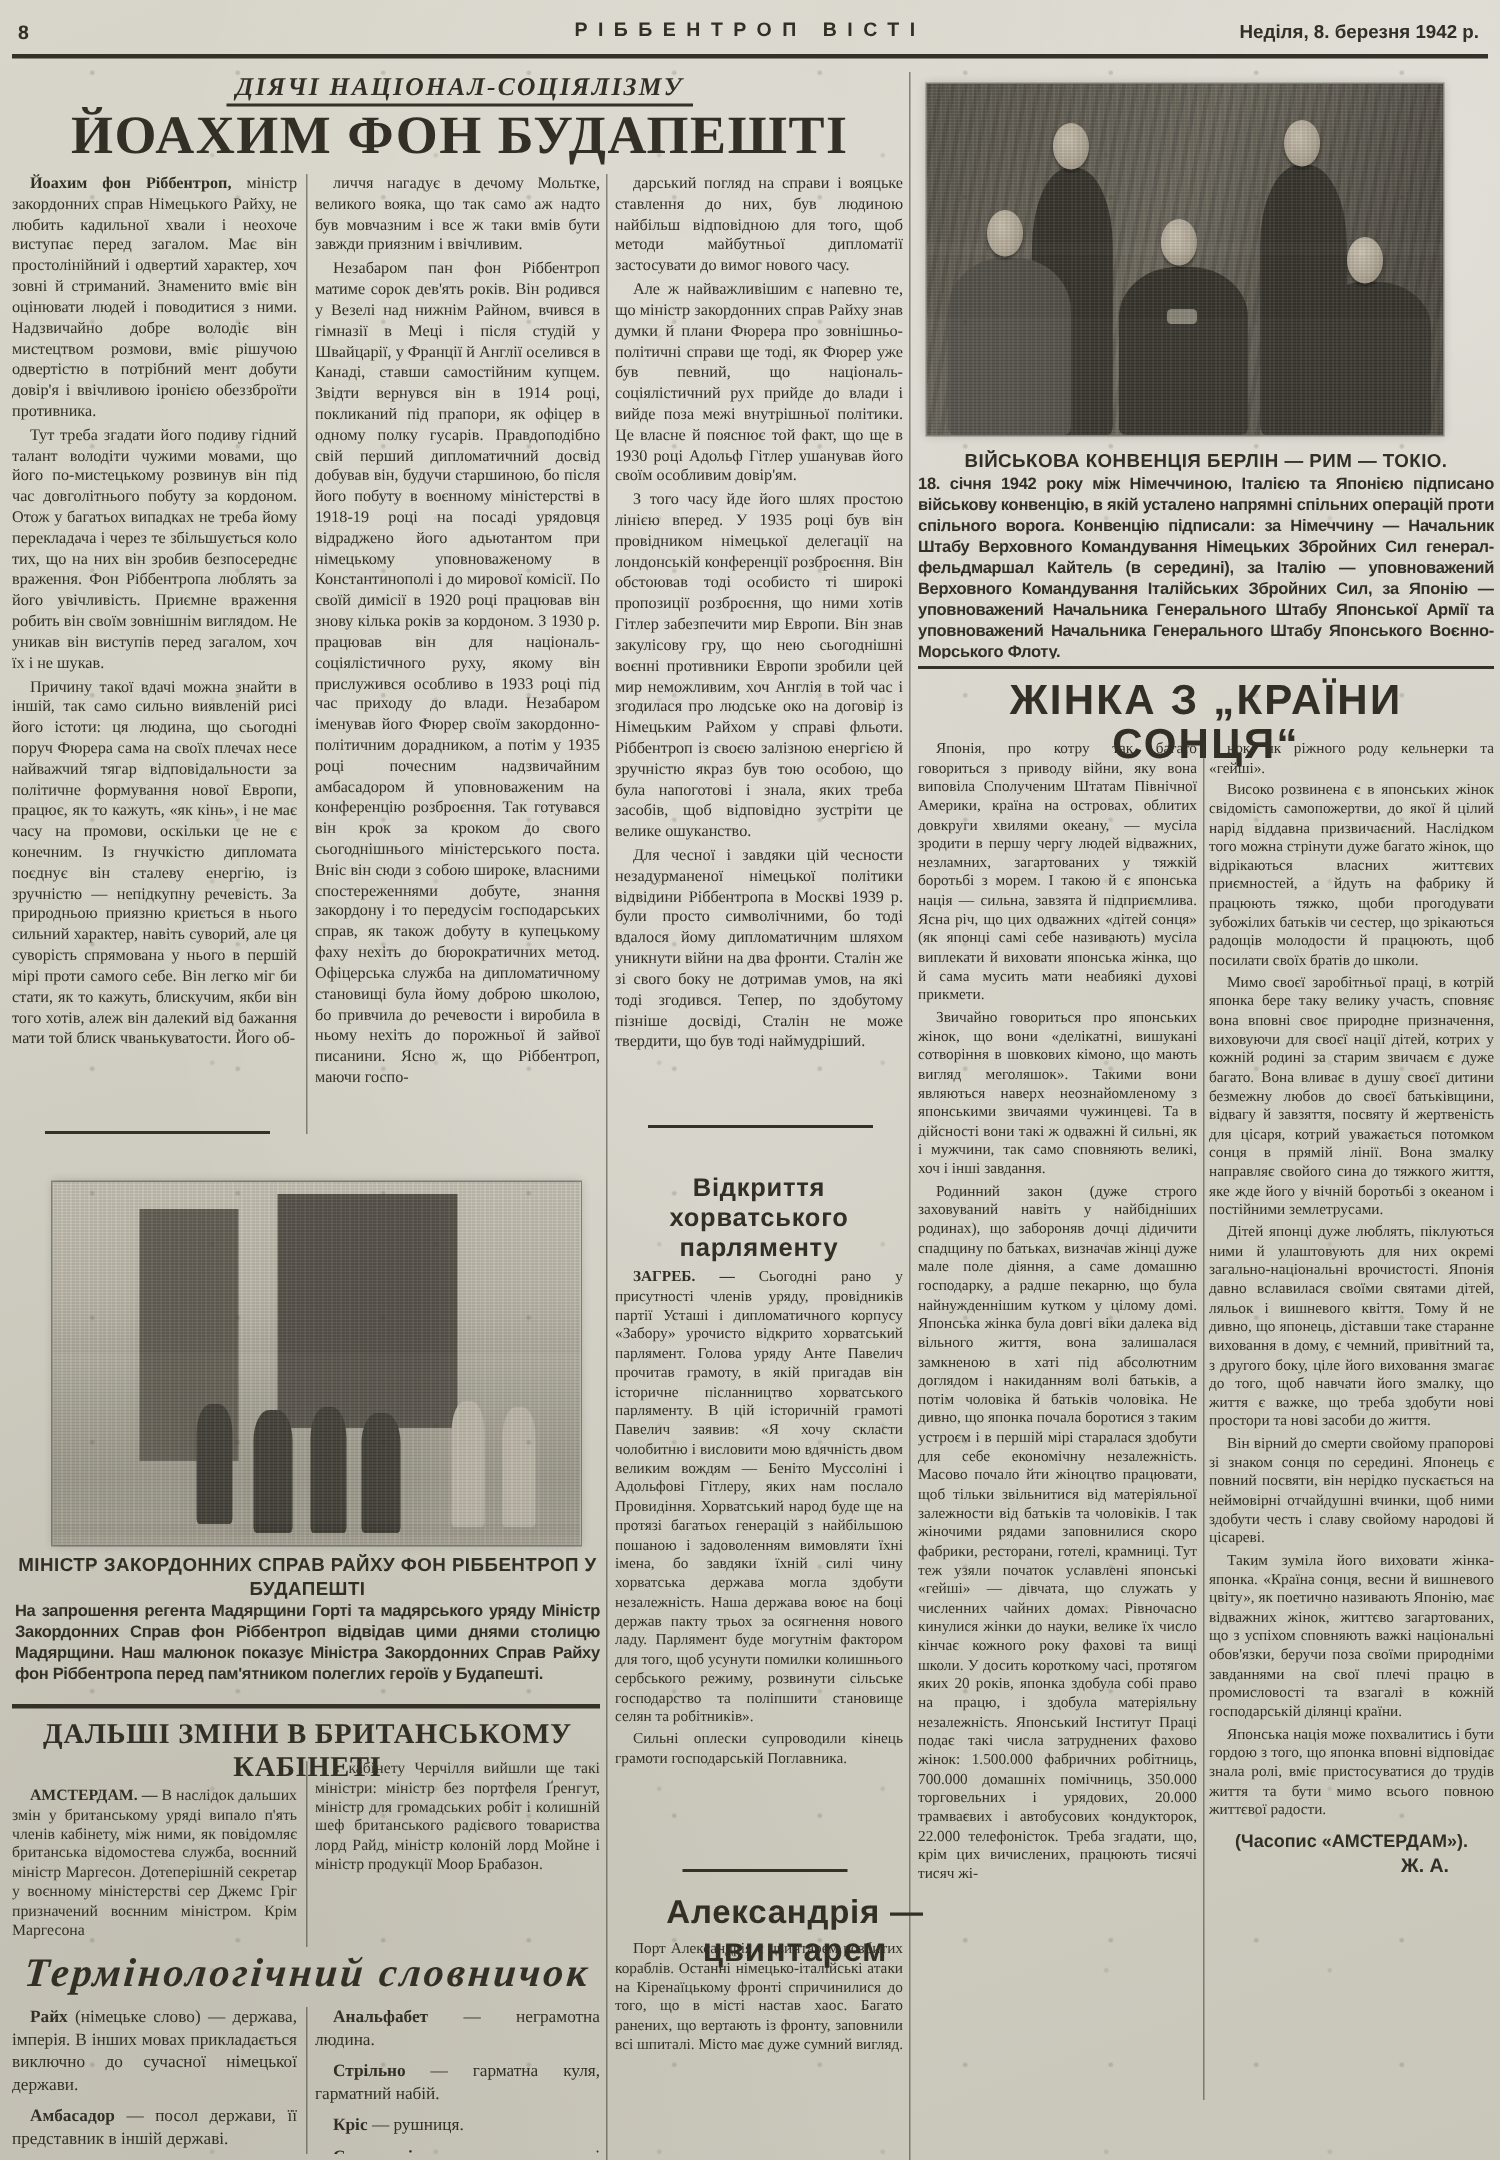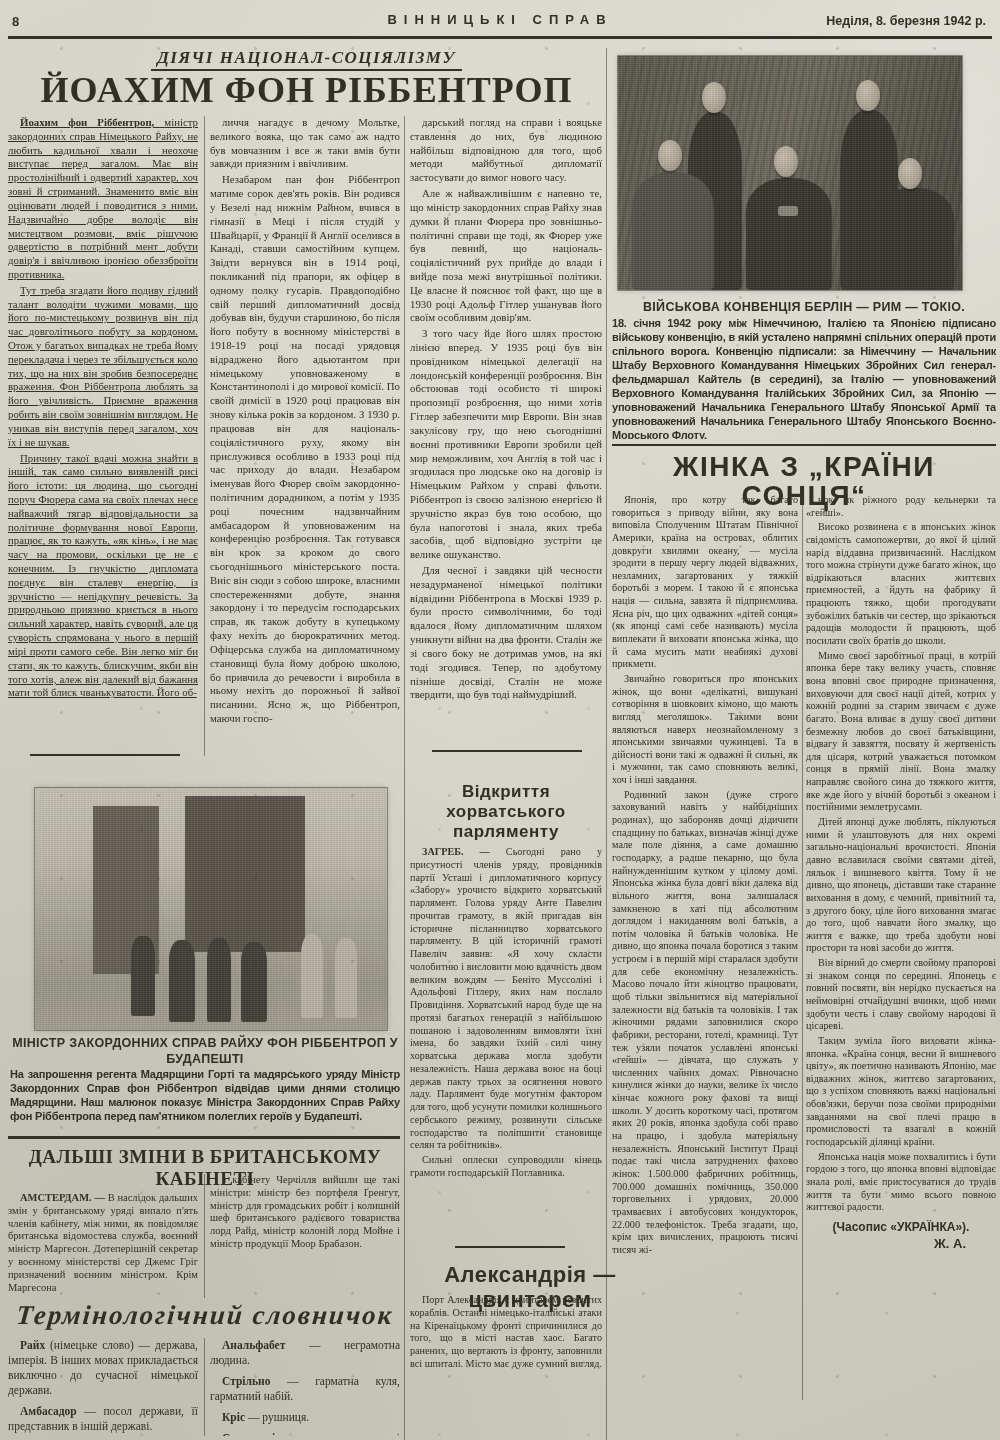--- a/index.html
+++ b/index.html
@@ -75,30 +75,30 @@
   .slab{position:absolute;background:#646055;}
   .sil{position:absolute;background:#413e36;border-radius:40% 40% 8% 8% / 25% 25% 5% 5%;}
   .sil.light{background:#b9b4a5;}
 </style>
 </head>
 <body>
 
 <div class="page">
 
   <div class="abs pagenum" style="left:12px;top:14px;">8</div>
-  <div class="abs masthead" style="left:0;right:0;top:12px;">ВІННИЦЬКІ СПРАВ</div>
+  <div class="abs masthead" style="left:0;right:0;top:12px;">РІББЕНТРОП ВІСТІ</div>
   <div class="abs dateline" style="right:14px;top:14px;">Неділя, 8. березня 1942 р.</div>
   <div class="hrule" style="left:8px;width:984px;top:36px;height:3px;"></div>
 
   <div class="abs kicker-wrap" style="left:8px;top:48px;width:597px;">
     <span class="kicker">ДІЯЧІ НАЦІОНАЛ-СОЦІЯЛІЗМУ</span>
   </div>
-  <div class="abs headline-main" style="left:8px;top:72px;width:597px;">ЙОАХИМ ФОН РІББЕНТРОП</div>
-
-  <div class="abs col body-left" style="left:8px;top:116px;width:190px;height:636px;text-decoration:underline;">
+  <div class="abs headline-main" style="left:8px;top:72px;width:597px;">ЙОАХИМ ФОН БУДАПЕШТІ</div>
+
+  <div class="abs col body-left" style="left:8px;top:116px;width:190px;height:636px;">
       <p><b>Йоахим фон Ріббентроп, </b>міністр закордонних справ Німецького Райху, не любить кадильної хвали і неохоче виступає перед загалом. Має він простолінійний і одвертий характер, хоч зовні й стриманий. Знаменито вміє він оцінювати людей і поводитися з ними. Надзвичайно добре володіє він мистецтвом розмови, вміє рішучою одвертістю в потрібний мент добути довір'я і ввічливою іронією обеззброїти противника.</p>
       <p>Тут треба згадати його подиву гідний талант володіти чужими мовами, що його по-мистецькому розвинув він під час довголітнього побуту за кордоном. Отож у багатьох випадках не треба йому перекладача і через те збільшується коло тих, що на них він зробив безпосереднє враження. Фон Ріббентропа люблять за його увічливість. Приємне враження робить він своїм зовнішнім виглядом. Не уникав він виступів перед загалом, хоч їх і не шукав.</p>
       <p>Причину такої вдачі можна знайти в іншій, так само сильно виявленій рисі його істоти: ця людина, що сьогодні поруч Фюрера сама на своїх плечах несе найважчий тягар відповідальности за політичне формування нової Европи, працює, як то кажуть, «як кінь», і не має часу на промови, оскільки це не є конечним. Із гнучкістю дипломата поєднує він сталеву енергію, із зручністю — непідкупну речевість. За природньою приязню криється в нього сильний характер, навіть суворий, але ця суворість спрямована у нього в першій мірі проти самого себе. Він легко міг би стати, як то кажуть, блискучим, якби він того хотів, алеж він далекий від бажання мати той блиск чванькуватости. Його об-</p>
     </div>
   <div class="abs col body-left" style="left:210px;top:116px;width:190px;height:636px;">
       <p>личчя нагадує в дечому Мольтке, великого вояка, що так само аж надто був мовчазним і все ж таки вмів бути завжди приязним і ввічливим.</p>
       <p>Незабаром пан фон Ріббентроп матиме сорок дев'ять років. Він родився у Везелі над нижнім Райном, вчився в гімназії в Меці і після студій у Швайцарії, у Франції й Англії оселився в Канаді, ставши самостійним купцем. Звідти вернувся він в 1914 році, покликаний під прапори, як офіцер в одному полку гусарів. Правдоподібно свій перший дипломатичний досвід добував він, будучи старшиною, бо після його побуту в воєнному міністерстві в 1918-19 році на посаді урядовця відраджено його адьютантом при німецькому уповноваженому в Константинополі і до мирової комісії. По своїй димісії в 1920 році працював він знову кілька років за кордоном. З 1930 р. працював він для національ-соціялістичного руху, якому він прислужився особливо в 1933 році під час приходу до влади. Незабаром іменував його Фюрер своїм закордонно-політичним дорадником, а потім у 1935 році почесним надзвичайним амбасадором й уповноваженим на конференцію розброєння. Так готувався він крок за кроком до свого сьогоднішнього міністерського поста. Вніс він сюди з собою широке, власними спостереженнями добуте, знання закордону і то передусім господарських справ, як також добуту в купецькому фаху нехіть до бюрократичних метод. Офіцерська служба на дипломатичному становищі була йому доброю школою, бо привчила до речевости і виробила в ньому нехіть до порожньої й зайвої писанини. Ясно ж, що Ріббентроп, маючи госпо-</p>
     </div>
   <div class="abs col body-left" style="left:410px;top:116px;width:192px;height:632px;">
       <p>дарський погляд на справи і вояцьке ставлення до них, був людиною найбільш відповідною для того, щоб методи майбутньої дипломатії застосувати до вимог нового часу.</p>
@@ -141,21 +141,21 @@
   <div class="abs" style="left:806px;top:494px;width:190px;height:910px;overflow:hidden;">
     <div class="col body-japan">
         <p>нок, як ріжного роду кельнерки та «гейші».</p>
         <p>Високо розвинена є в японських жінок свідомість самопожертви, до якої й цілий нарід віддавна призвичаєний. Наслідком того можна стрінути дуже багато жінок, що відрікаються власних життєвих приємностей, а йдуть на фабрику й працюють тяжко, щоби прогодувати зубожілих батьків чи сестер, що зрікаються радощів молодости й працюють, щоб посилати своїх братів до школи.</p>
         <p>Мимо своєї заробітньої праці, в котрій японка бере таку велику участь, сповняє вона вповні своє природне призначення, виховуючи для своєї нації дітей, котрих у кожній родині за старим звичаєм є дуже багато. Вона вливає в душу своєї дитини безмежну любов до своєї батьківщини, відвагу й завзяття, посвяту й жертвеність для цісаря, котрий уважається потомком сонця в прямій лінії. Вона змалку направляє свойого сина до тяжкого життя, яке жде його у вічній боротьбі з океаном і постійними землетрусами.</p>
         <p>Дітей японці дуже люблять, піклуються ними й улаштовують для них окремі загально-національні врочистості. Японія давно вславилася своїми святами дітей, ляльок і вишневого квіття. Тому й не дивно, що японець, діставши таке старанне виховання в дому, є чемний, привітний та, з другого боку, ціле його виховання змагає до того, щоб навчати його змалку, що життя є важке, що треба здобути нові простори та нові засоби до життя.</p>
         <p>Він вірний до смерти свойому прапорові зі знаком сонця по середині. Японець є повний посвяти, він нерідко пускається на неймовірні отчайдушні вчинки, щоб ними здобути честь і славу свойому народові й цісареві.</p>
         <p>Таким зуміла його виховати жінка-японка. «Країна сонця, весни й вишневого цвіту», як поетично називають Японію, має відважних жінок, життєво загартованих, що з успіхом сповняють важкі національні обов'язки, беручи поза своїми природніми завданнями на свої плечі працю в промисловості та взагалі в кожній господарській ділянці країни.</p>
         <p>Японська нація може похвалитись і бути гордою з того, що японка вповні відповідає знала ролі, вміє пристосуватися до трудів життя та бути мимо всього повною життєвої радости.</p>
       </div>
-    <div class="source-line">(Часопис «УКРАЇНКА»).</div>
+    <div class="source-line">(Часопис «АМСТЕРДАМ»).</div>
     <div class="byline">Ж. А.</div>
   </div>
   <div class="vrule" style="left:802px;top:494px;height:906px;"></div>
 
   <div class="photo photo-bud" style="left:35px;top:788px;width:352px;height:242px;">
     <div class="slab" style="left:58px;top:18px;width:66px;height:168px;"></div>
     <div class="slab" style="left:150px;top:8px;width:120px;height:156px;background:#58544b;"></div>
     <div class="sil" style="left:96px;top:148px;width:24px;height:80px;"></div>
     <div class="sil" style="left:134px;top:152px;width:26px;height:82px;"></div>
     <div class="sil" style="left:172px;top:150px;width:24px;height:84px;"></div>

